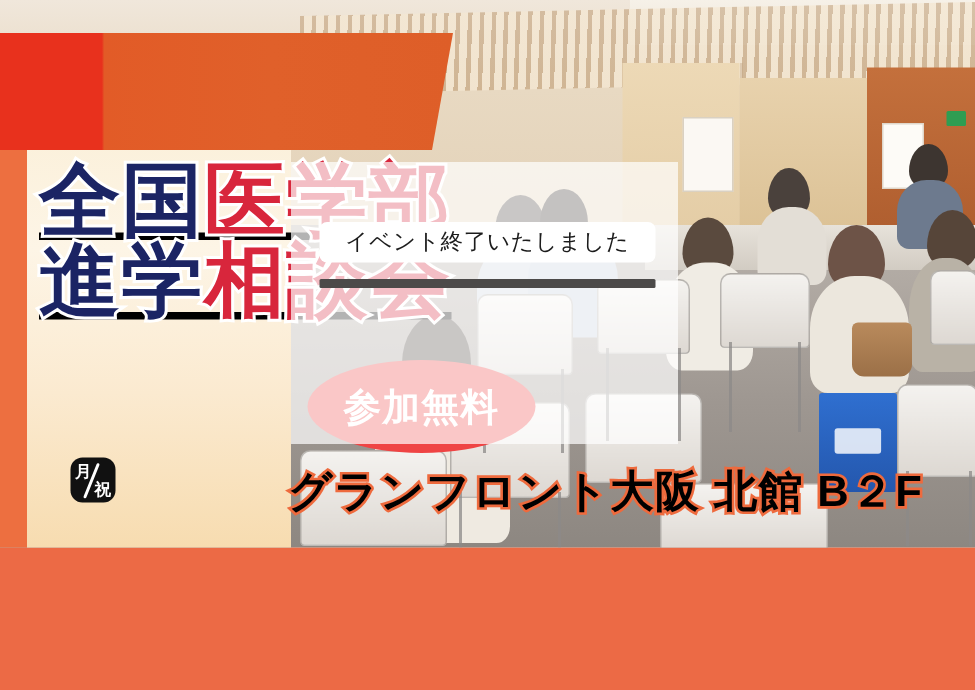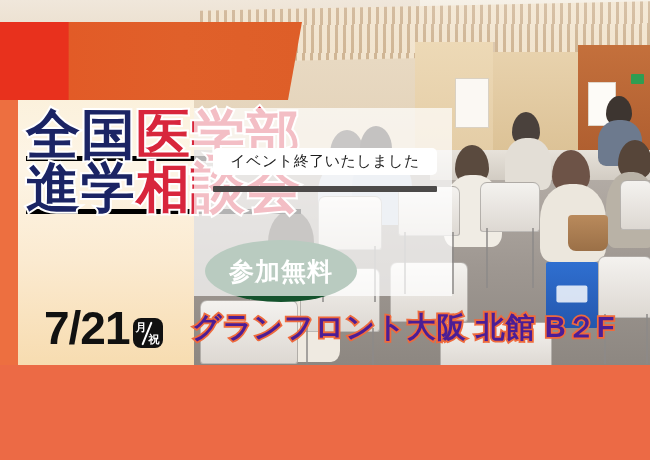--- a/index.html
+++ b/index.html
@@ -144,21 +144,21 @@
   .orng{
     color:#ee6a3d;
     -webkit-text-stroke:4px #ffffff;
     paint-order:stroke fill;
   }
 
   
   .freebadge{
     position:absolute;left:205px;top:240px;width:152px;height:62px;
     border-radius:50%;
-    background:#14532d;
+    background:#ef4444;
     display:flex;align-items:center;justify-content:center;
   }
   .freebadge span{
     color:#ffffff;font-size:25px;font-weight:700;letter-spacing:1px;
   }
 
   
   .date{
     position:absolute;left:44px;top:305px;
     display:flex;align-items:flex-end;
@@ -178,21 +178,21 @@
     position:absolute;right:3px;bottom:1px;color:#fff;font-size:11px;font-weight:700;
   }
   .daybadge .dslash{
     position:absolute;left:13px;top:3px;width:2px;height:25px;
     background:#fff;transform:rotate(22deg);border-radius:1px;
   }
 
   
   .venue{
     position:absolute;left:192px;top:308px;
-    font-size:29px;font-weight:700;color:#4c1d95;
+    font-size:29px;font-weight:700;color:#000000;
     -webkit-text-stroke:3.5px #ee6a3d;
     paint-order:stroke fill;
     letter-spacing:1px;white-space:nowrap;
   }
 
   
   .overlay{
     position:absolute;left:194px;top:108px;width:258px;height:188px;
     background:rgba(255,255,255,.70);
   }
@@ -285,21 +285,20 @@
   </div>
 
   <div class="title">
     <span class="tline t1"><span class="navy">全国</span><span class="crim">医学部</span></span>
     <span class="tline t2"><span class="navy">進学</span><span class="crim">相談会</span></span>
   </div>
 
   <div class="ribbon"></div>
 
   <div class="date">
-    <span class="num">7/21</span>
     <span class="daybadge">
       <span class="d1">月</span>
       <span class="dslash"></span>
       <span class="d2">祝</span>
     </span>
   </div>
 
   <div class="venue">グランフロント大阪 北館 B２F</div>
 
   <div class="overlay"></div>

